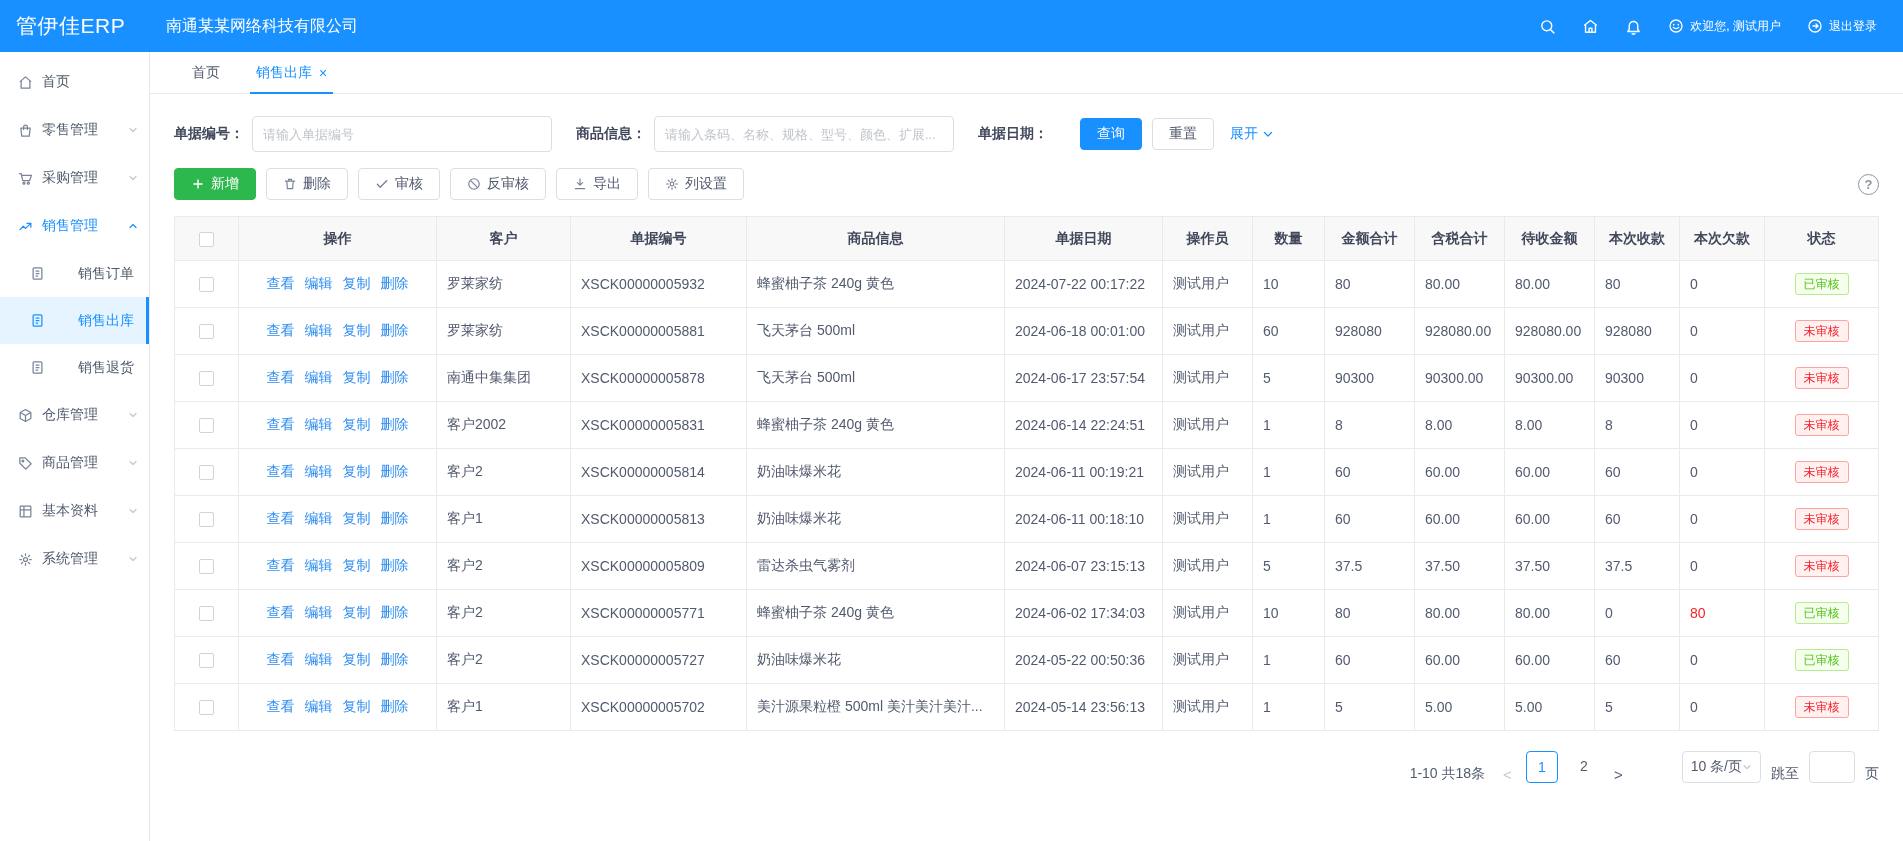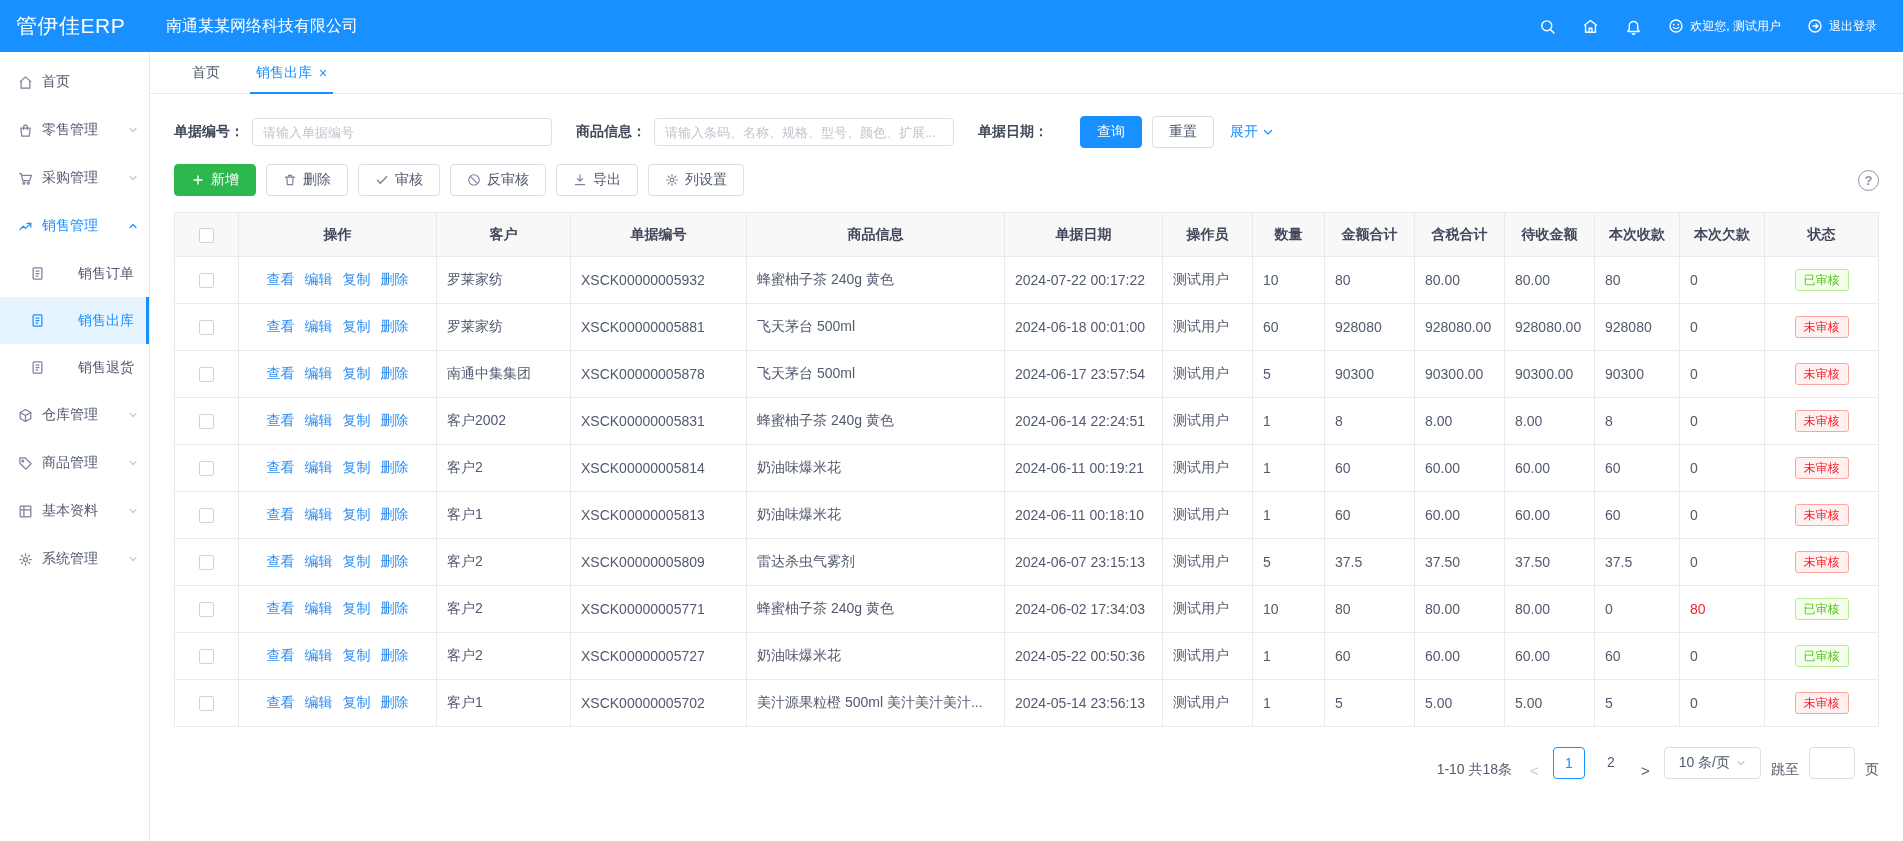--- a/index.html
+++ b/index.html
@@ -41,21 +41,21 @@
   .tab.active::after { content:""; position:absolute; left:12px; right:12px; bottom:-1px; height:2px; background:#1890ff; }
   .tab-close { font-size:14px; color:#999; line-height:1; }
   .tab.active .tab-close { color:#1890ff; }
 
   .content { flex:1; padding:0 24px; }
 
   
   .filter-row { display:flex; align-items:center; margin-top:22px; gap:10px; }
   .f-group { display:flex; align-items:center; margin-right:14px; }
   .f-label { font-weight:600; color:#42485b; margin-right:8px; white-space:nowrap; }
-  .f-input { width:300px; height:28px; border:1px solid #dcdee2; border-radius:4px; padding:0 10px;
+  .f-input { width:300px; height:36px; border:1px solid #dcdee2; border-radius:4px; padding:0 10px;
     font-size:13px; color:#515a6e; outline:none; font-family:inherit; }
   .f-input::placeholder { color:#c0c4cc; }
   .date-range { width:310px; height:32px; border:1px solid #dcdee2; border-radius:4px; display:flex;
     align-items:center; justify-content:center; gap:18px; cursor:pointer; font-size:13.5px; color:#515a6e; }
   .date-sep { color:#999; }
   .btn { height:32px; padding:0 16px; border:1px solid #dcdee2; border-radius:4px; background:#fff;
     font-size:14px; color:#515a6e; cursor:pointer; display:inline-flex; align-items:center; gap:6px;
     font-family:inherit; white-space:nowrap; }
   .btn-primary { background:#1890ff; border-color:#1890ff; color:#fff; }
   .btn-success { background:#2db84d; border-color:#2db84d; color:#fff; }
@@ -88,22 +88,22 @@
   .badge.green { color:#52c41a; border-color:#b7eb8f; background:#f6ffed; }
   .badge.red { color:#f5222d; border-color:#ffa39e; background:#fff1f0; }
 
   
   .pagination { display:flex; align-items:flex-end; justify-content:flex-end; gap:10px; margin-top:20px; color:#515a6e; }
   .pg-total { margin-right:4px; }
   .pg-btn { cursor:pointer; font-size:15px; padding:0 4px; color:#515a6e; }
   .pg-btn.disabled { color:#c5c8ce; cursor:default; }
   .pg-num { min-width:32px; height:32px; line-height:30px; text-align:center; border-radius:4px; cursor:pointer; }
   .pg-num.active { border:1px solid #1890ff; color:#1890ff; background:#fff; }
-  .pg-size { height:32px; border:1px solid #dcdee2; border-radius:4px; padding:0 14px; display:flex;
-    align-items:center; gap:6px; cursor:pointer; }
+  .pg-size { height:32px; border:1px solid #dcdee2; border-radius:4px; padding:0 8px; display:flex;
+    align-items:center; cursor:pointer;margin-left:45px; }
   .pg-size svg { width:10px; height:10px; color:#c0c4cc; }
   .pg-jump-input { width:46px; height:32px; border:1px solid #dcdee2; border-radius:4px; text-align:center;
     font-family:inherit; font-size:14px; color:#515a6e; outline:none; }
 </style>
 </head>
 <body>
 
 <header class="topbar">
   <div class="logo">管伊佳ERP</div>
   <div class="company">南通某某网络科技有限公司</div>

